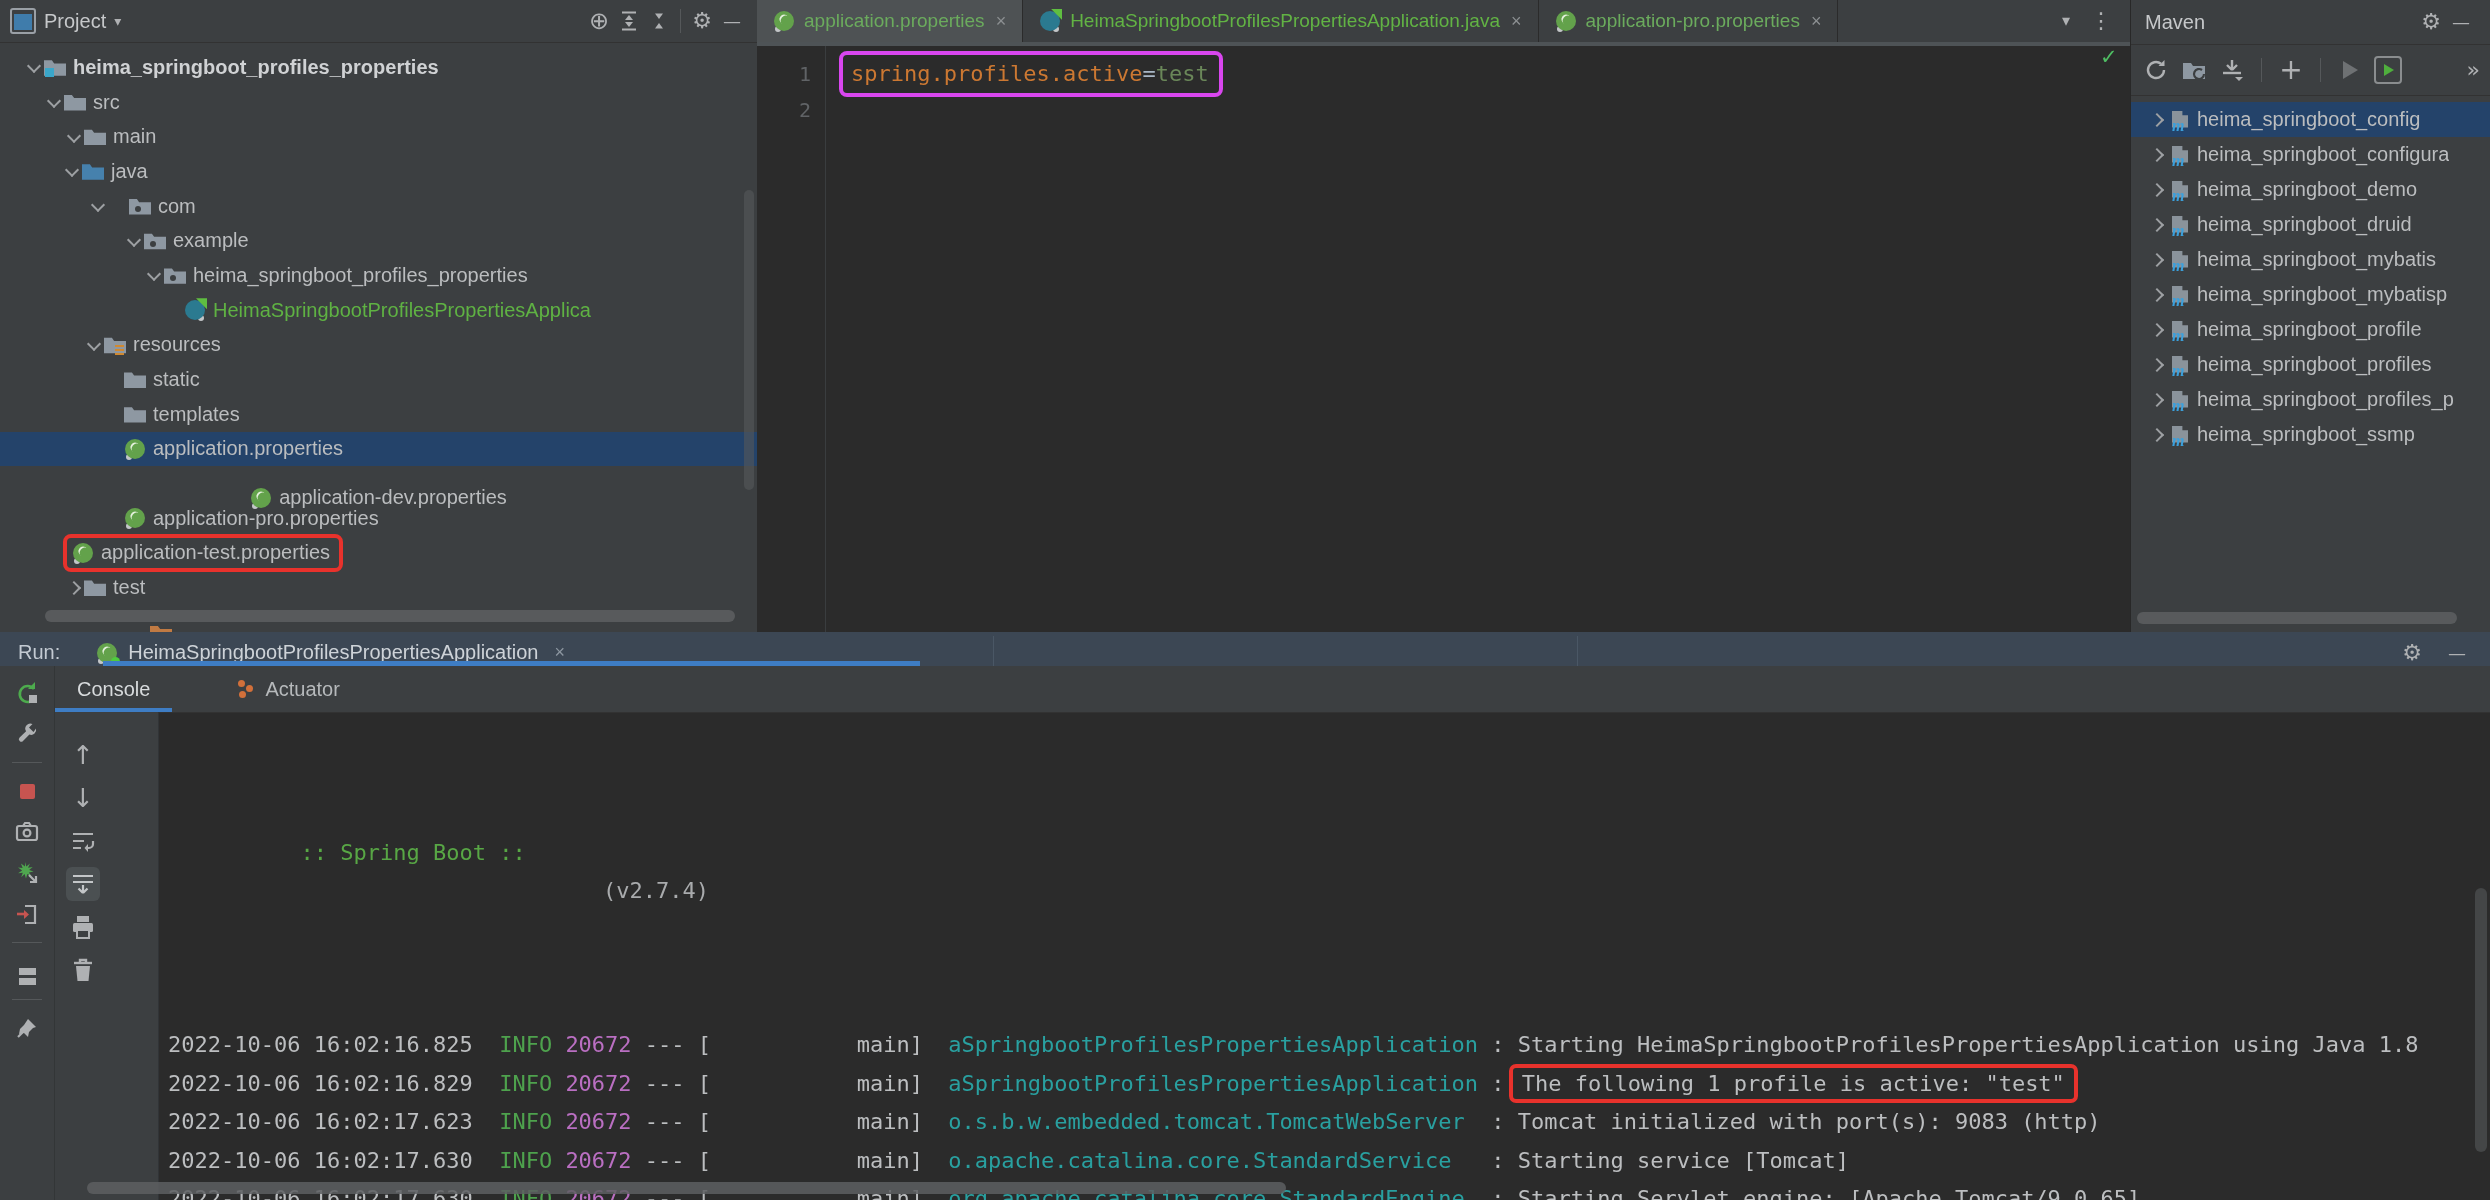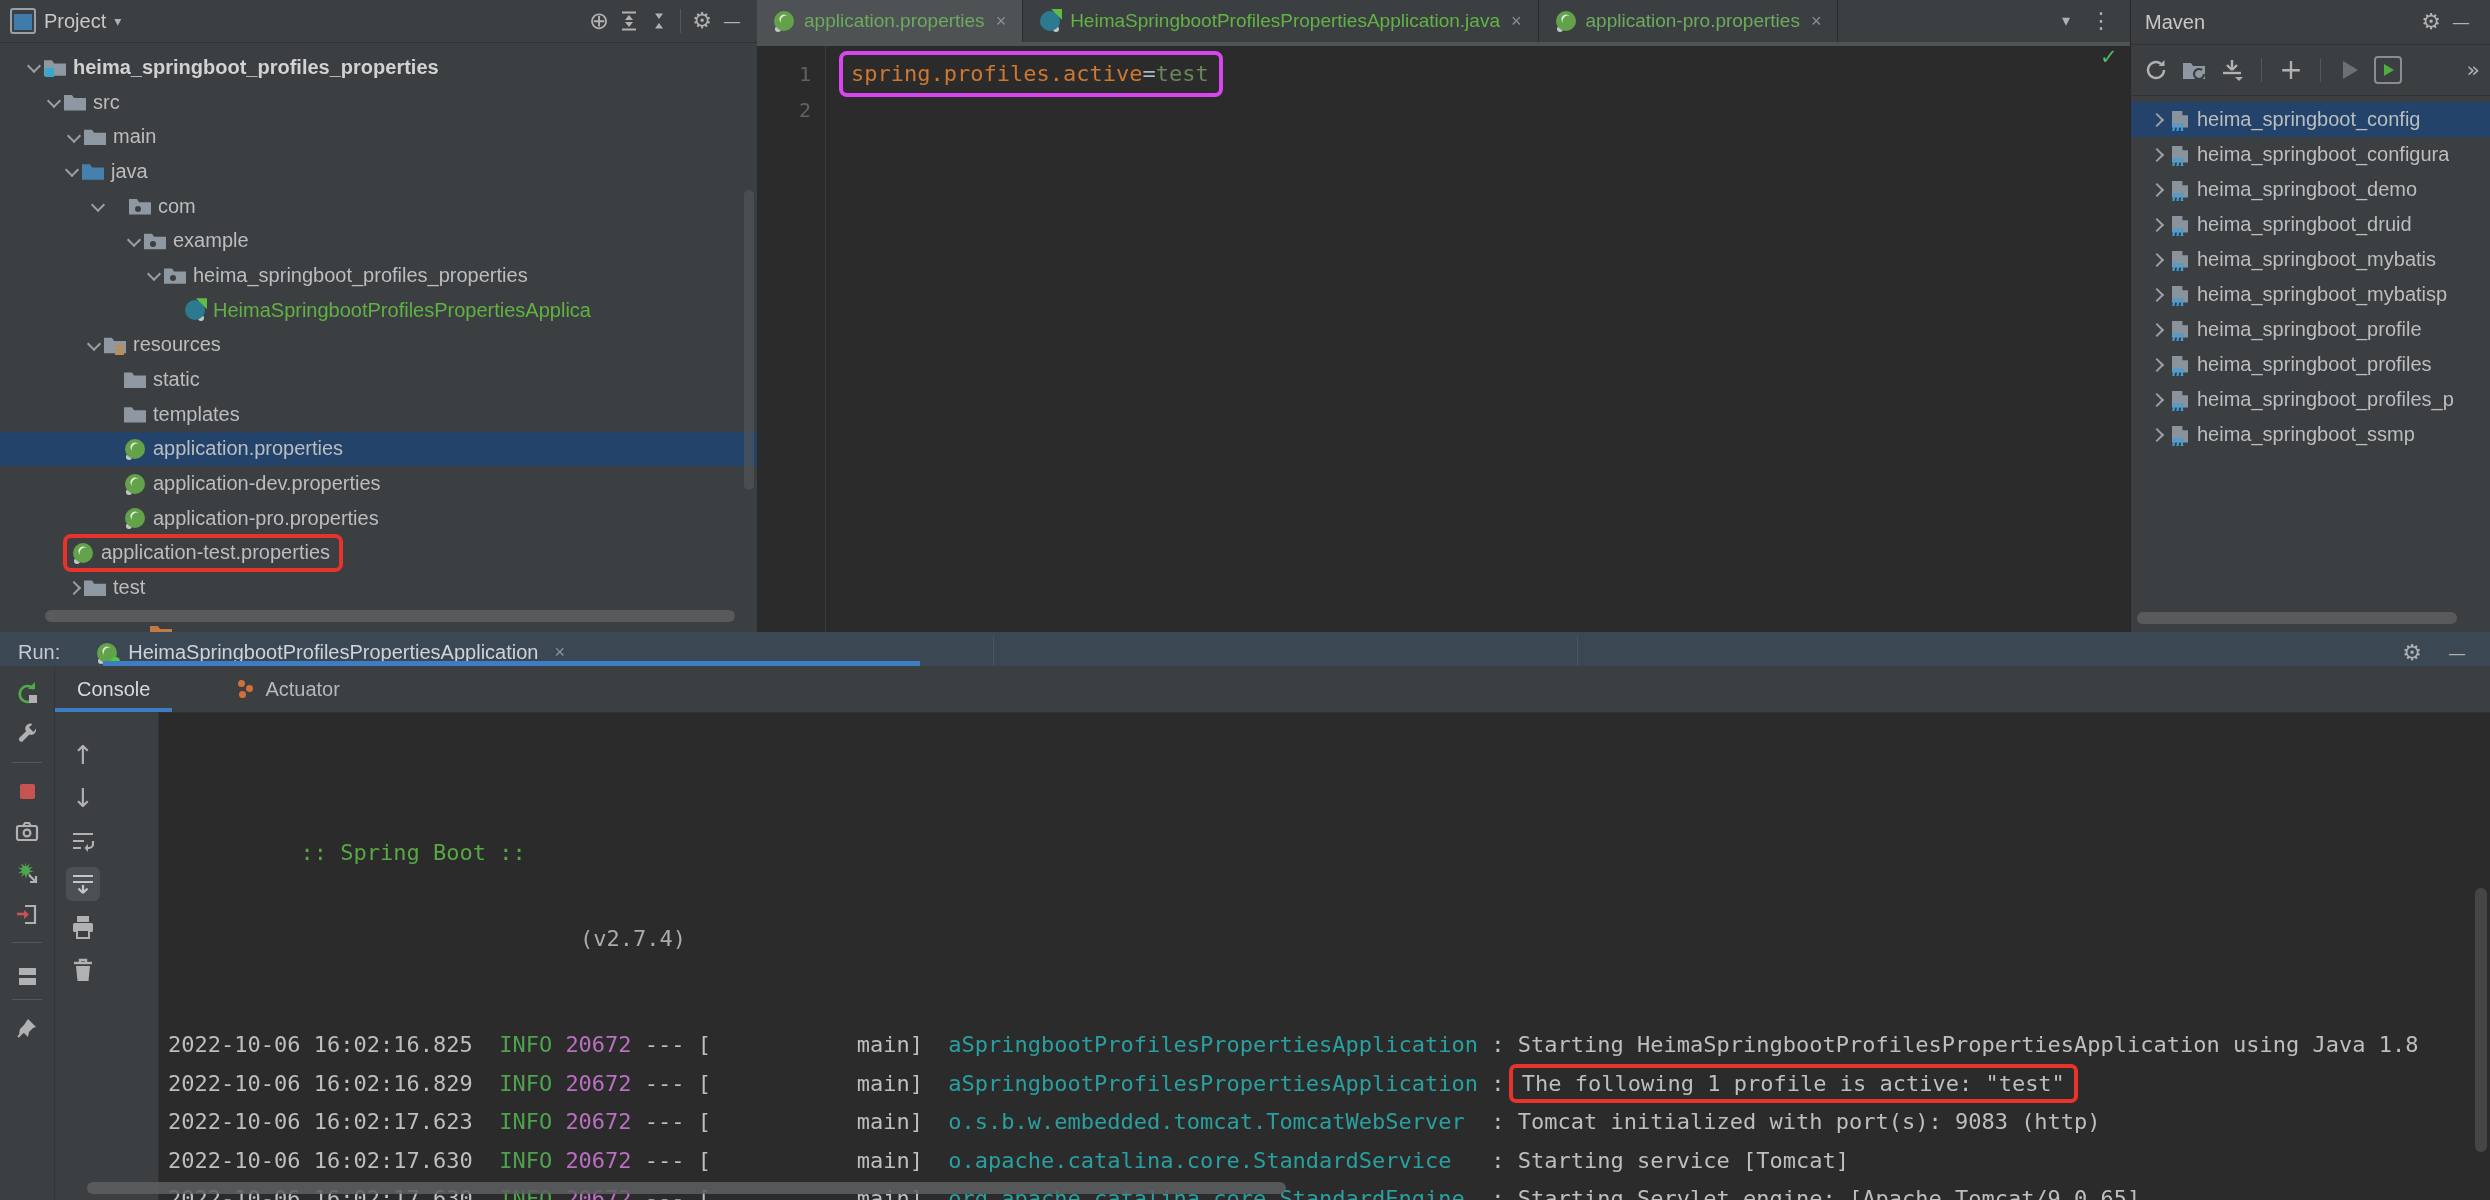--- a/index.html
+++ b/index.html
@@ -120,21 +120,21 @@
      display:flex;flex-direction:column;align-items:flex-start;padding:26px 0 0 11px;box-sizing:border-box;}
   #run-col2 .hdr-ic{width:34px;height:34px;margin-bottom:9px;}
   #run-col2 .hdr-ic.sel{background:#4b5052;border-radius:6px;}
   #console{position:absolute;left:159px;top:46px;right:0;bottom:0;overflow:hidden;
      font-family:"DejaVu Sans Mono",monospace;font-size:22px;line-height:38.5px;
      padding:6px 0 0 9px;white-space:pre;color:#bcbec0;}
   .cline{height:38.5px;position:relative;}
   .c-time,.c-plain{color:#bcbec0;} .c-level{color:#4ea24d;} .c-pid{color:#ba6fc2;}
   .c-logger{color:#29a0a0;margin-left:12px;} .c-msg{color:#bcbec0;}
   .banner-logo{color:#58a745;}
-  .banner-version{position:absolute;left:412px;color:#a9abad;margin-top:48px;}
+  .banner-version{position:absolute;left:435px;color:#a9abad;}
   .hl-box{border:4px solid #e8322c;border-radius:7px;padding:3px 9px;margin-left:-9px;}
   #console-hscroll{position:absolute;left:87px;bottom:6px;width:1199px;height:12px;background:#5d5f61;border-radius:6px;opacity:.85;}
   #console-vscroll{position:absolute;right:3px;top:222px;width:12px;height:264px;background:#55585a;border-radius:6px;opacity:.6;}
   .stop-sq{width:15px;height:15px;background:#c75450;border-radius:2px;}
   .bar2{width:17px;height:7px;background:#afb1b3;box-shadow:0 10px 0 0 #afb1b3;}
 </style>
 </head>
 <body>
 
 <div id="root">
@@ -241,21 +241,21 @@
             <span class="t-label">templates</span>
           </span>
   </div>
         <div class="tree-row selected" style="padding-left: 104px;">
     <span class="chev"></span>
     <span class="row-box">
             <span class="t-icon icn-spring"></span>
             <span class="t-label">application.properties</span>
           </span>
   </div>
-        <div class="tree-row" style="padding-left: 104px;">
+        <div class="tree-row" style=" flex-direction: column;">
     <span class="chev"></span>
     <span class="row-box">
             <span class="t-icon icn-spring"></span>
             <span class="t-label">application-dev.properties</span>
           </span>
   </div>
         <div class="tree-row" style="padding-left: 104px;">
     <span class="chev"></span>
     <span class="row-box">
             <span class="t-icon icn-spring"></span>

